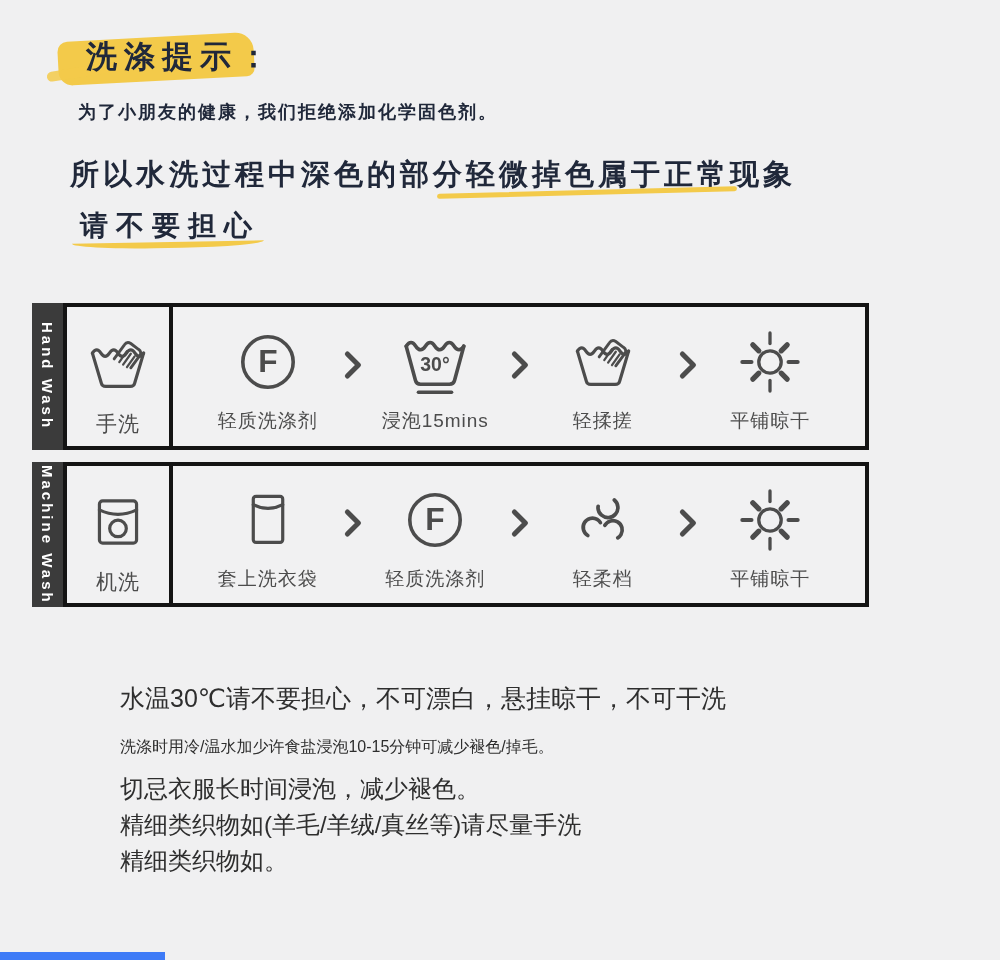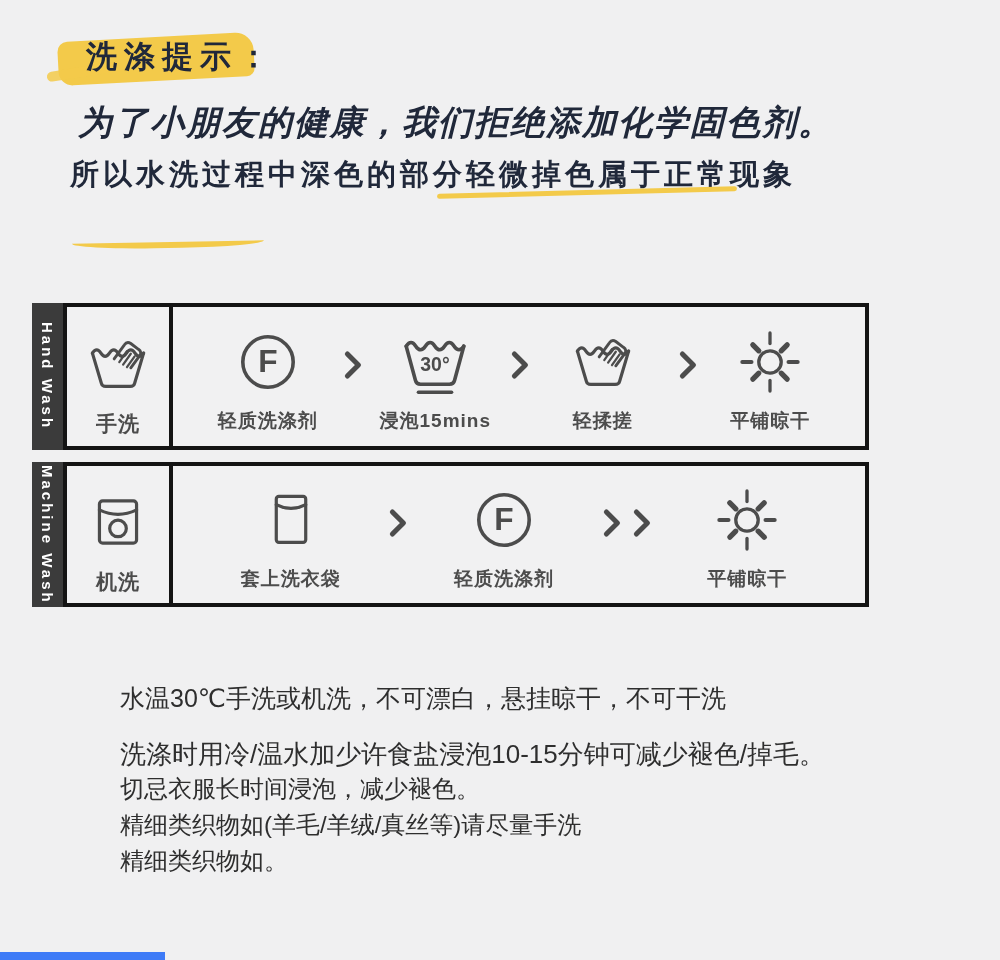--- a/index.html
+++ b/index.html
@@ -8,71 +8,72 @@
   .page { position:relative; width:894px; height:960px; background:#f0f0f1; overflow:hidden; }
 
   
   .hand { position:absolute; color:#20283a; font-weight:bold; white-space:nowrap; }
   .title-highlight { position:absolute; left:58px; top:37px; width:196px; height:44px;
     background:#f3ca4a; transform:rotate(-3deg);
     border-radius:10px 18px 8px 14px; }
   .title-highlight::after { content:""; position:absolute; left:-12px; top:26px; width:70px; height:10px;
     background:#f3ca4a; border-radius:6px; transform:rotate(-6deg); opacity:.85; }
   .page-title { left:86px; top:36px; font-size:31px; letter-spacing:7px; }
-  .h-line1 { left:78px; top:100px; font-size:34px; letter-spacing:2px;font-style:italic; }
+  .h-line1 { left:78px; top:100px; font-size:18px; letter-spacing:2px; }
   .h-line2 { left:70px; top:155px; font-size:29px; letter-spacing:4px; }
   .h-line3 { left:80px; top:207px; font-size:28px; letter-spacing:8px; }
   .underline { position:absolute; background:#f3ca4a; border-radius:4px; }
   .u2 { left:437px; top:190px; width:300px; height:5px; transform:rotate(-1.5deg); }
   .u3 { left:72px; top:242px; width:192px; height:6px; transform:rotate(-1deg);
         border-radius:0 0 60% 60% / 0 0 140% 140%; }
 
   
   .care-row { position:absolute; left:32px; display:flex; }
   .row-hand { top:303px; height:147px; }
   .row-machine { top:462px; height:145px; }
   .side-tab { width:31px; background:#3b3b3b; color:#fff; display:flex; align-items:center; justify-content:center; }
   .side-tab span { writing-mode:vertical-lr; font-size:15px; font-weight:bold; letter-spacing:3px; white-space:nowrap; }
   .row-box { width:806px; border:4px solid #141414; background:#f1f1f2; display:flex; }
   .method-cell { width:106px; border-right:4px solid #141414; display:flex; flex-direction:column;
     align-items:center; justify-content:center; padding-top:6px; }
   .steps { flex:1; display:flex; align-items:center; justify-content:space-between; padding:0 26px; }
   .step { display:flex; flex-direction:column; align-items:center; flex:1; }
   .icon-box { height:86px; display:flex; align-items:center; justify-content:center; }
-  .step-label, .cell-label { font-size:19px; font-weight:bold; color:#4c4c4c; letter-spacing:1px;
+  .step-label, .cell-label { font-size:19px; font-weight:normal; color:#4c4c4c; letter-spacing:1px;
     margin-top:3px; white-space:nowrap; }
   .cell-label { font-size:21px; }
   .chevron { width:30px; height:46px; flex:none; margin-top:-24px; }
   svg.sym { stroke:#4c4c4c; fill:none; stroke-linecap:round; stroke-linejoin:round; }
   svg.sym text { stroke:none; fill:#4c4c4c; font-weight:bold; font-family:"Liberation Sans",sans-serif; }
 
   
   .side-note { position:absolute; left:918px; top:398px; writing-mode:vertical-rl; text-orientation:upright;
     font-size:30px; font-weight:bold; letter-spacing:17px; color:#20283a; }
 
   
   .foot { position:absolute; left:120px; color:#2e2e2e; white-space:nowrap; }
   .f1 { top:682px; font-size:25px; }
-  .f2 { top:737px; font-size:26px; }
+  .f2 { top:737px; font-size:16px; }
   .f3 { top:773px; font-size:24px;text-align:right; }
   .f4 { top:809px; font-size:24px; }
   .f5 { top:845px; font-size:24px; }
 
   .video-progress { position:absolute; left:0; top:952px; width:165px; height:8px; background:#3e7bf7; }
 </style>
 </head>
 <body>
 
 <div class="page">
 
   <div class="title-highlight"></div>
   <div class="hand page-title">洗涤提示：</div>
   <div class="hand h-line1">为了小朋友的健康，我们拒绝添加化学固色剂。</div>
   <div class="hand h-line2">所以水洗过程中深色的部分轻微掉色属于正常现象</div>
   <div class="underline u2"></div>
+  <div class="hand h-line3">请不要担心</div>
   <div class="underline u3"></div>
 
   <div class="care-row row-hand">
     <div class="side-tab">
       <span>Hand Wash</span>
     </div>
     <div class="row-box">
       <div class="method-cell">
         <span class="icon-box">
           <svg class="sym" width="64" height="64" viewBox="0 0 100 100" stroke-width="5">
@@ -195,20 +196,30 @@
               <text x="50" y="64" font-size="44" text-anchor="middle">F</text>
             </svg>
           </span>
           <div class="step-label">轻质洗涤剂</div>
         </div>
 
         <svg class="chevron sym" viewBox="0 0 60 100" stroke-width="11">
             <path d="M20,26 L44,50 L20,74"></path>
           </svg>
 
+        <div class="step">
+          <span class="icon-box">
+            <svg class="sym" width="62" height="62" viewBox="0 0 100 100" stroke-width="6">
+              <circle cx="58" cy="30" r="16" pathLength="100" stroke-dasharray="66 34" transform="rotate(-50 58 30)"></circle>
+              <circle cx="33" cy="62" r="15" pathLength="100" stroke-dasharray="58 42" transform="rotate(120 33 62)"></circle>
+              <circle cx="66" cy="66" r="15" pathLength="100" stroke-dasharray="58 42" transform="rotate(210 66 66)"></circle>
+            </svg>
+          </span>
+          <div class="step-label">轻柔档</div>
+        </div>
 
         <svg class="chevron sym" viewBox="0 0 60 100" stroke-width="11">
             <path d="M20,26 L44,50 L20,74"></path>
           </svg>
 
         <div class="step">
           <span class="icon-box">
             <svg class="sym" width="66" height="66" viewBox="0 0 100 100" stroke-width="5">
               <circle cx="50" cy="50" r="17"></circle>
               <path d="M50,6 L50,22"></path>
@@ -223,20 +234,20 @@
           </span>
           <div class="step-label">平铺晾干</div>
         </div>
 
       </div>
     </div>
   </div>
 
   <div class="side-note">洗涤说明</div>
 
-  <div class="foot f1">水温30℃手洗或机洗，不可漂白，悬挂晾干，不可干洗</div>
+  <div class="foot f1">水温30℃请不要担心，不可漂白，悬挂晾干，不可干洗</div>
   <div class="foot f2">洗涤时用冷/温水加少许食盐浸泡10-15分钟可减少褪色/掉毛。</div>
   <div class="foot f3">切忌衣服长时间浸泡，减少褪色。</div>
   <div class="foot f4">精细类织物如(羊毛/羊绒/真丝等)请尽量手洗</div>
   <div class="foot f5">精细类织物如。</div>
 
   <div class="video-progress"></div>
 </div>
 
 </body></html>

